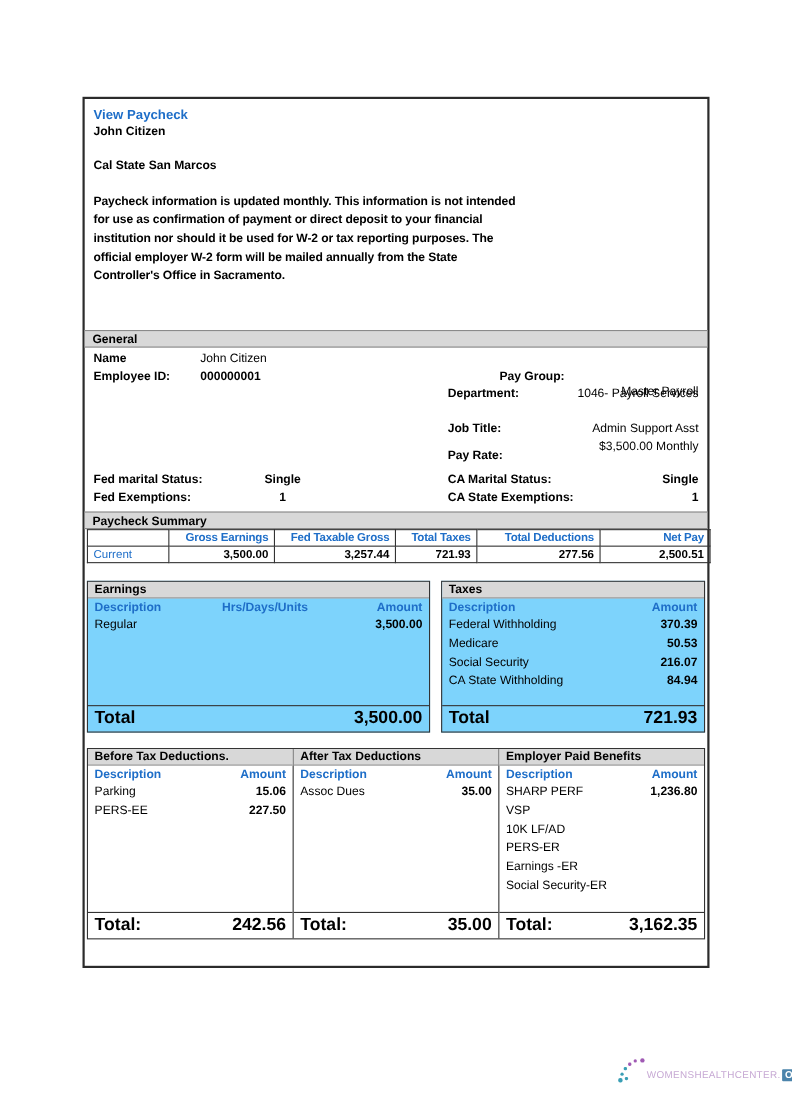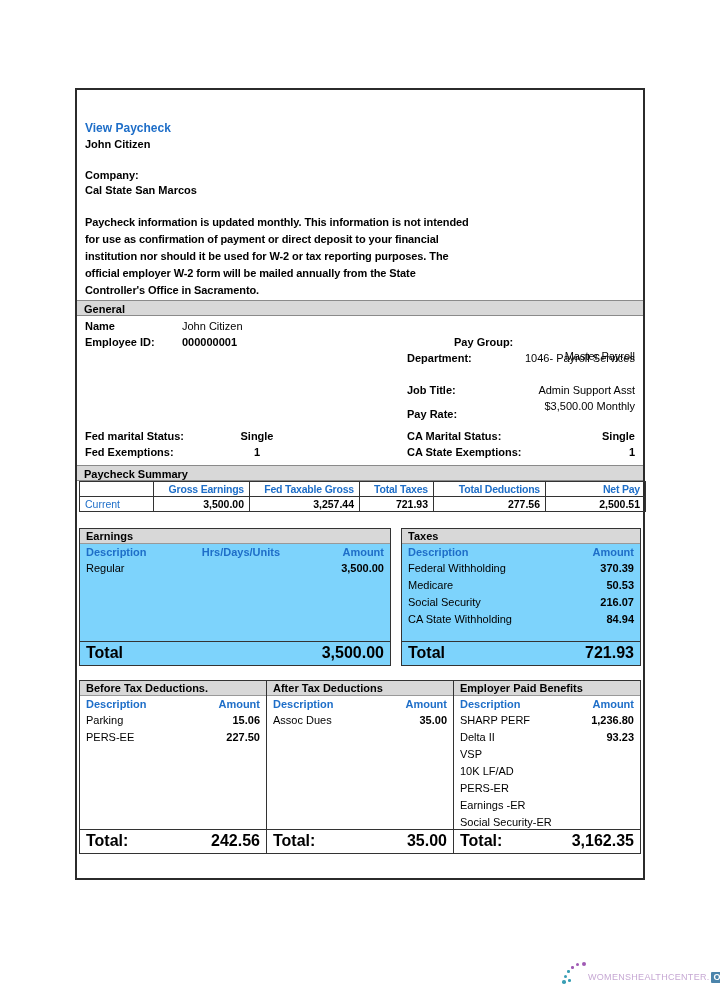--- a/index.html
+++ b/index.html
@@ -6,21 +6,21 @@
   body{
     width:720px;height:1000px;position:relative;background:#ffffff;
     font-family:"Liberation Sans",sans-serif;color:#000;overflow:hidden;
   }
   .sheet{
     position:absolute;left:75px;top:88px;width:570px;height:792px;
     border:2px solid #2b2b2b;box-sizing:border-box;background:#fff;
   }
   
   .intro{height:210px;box-sizing:border-box;padding:7px 8px 0 8px;}
-  .page-title{color:#1e6ec8;font-weight:bold;font-size:12px;margin-bottom:3px;margin-top:24px;}
+  .page-title{color:#1e6ec8;font-weight:bold;font-size:12px;margin-bottom:3px;}
   .emp-name{font-weight:bold;font-size:11px;}
   .sp18{height:18px;}
   .company-label,.company-name{font-weight:bold;font-size:11px;line-height:15px;}
   .disclaimer{font-weight:bold;font-size:11px;line-height:17px;white-space:pre-line;margin-top:16px;letter-spacing:-0.1px;}
   
   .bar{
     background:#d8d8d8;border-top:1px solid #8a8a8a;border-bottom:1px solid #8a8a8a;
     font-weight:bold;font-size:11px;height:16px;line-height:14px;box-sizing:border-box;
     padding:1px 0 0 7px;
   }
@@ -74,21 +74,20 @@
 </style>
 </head>
 <body>
 
 <div class="sheet">
 
   <div class="intro">
     <div class="page-title">View Paycheck</div>
     <div class="emp-name">John Citizen</div>
     <div class="sp18"></div>
-    <div class="company-label">Company:</div>
     <div class="company-name">Cal State San Marcos</div>
     <div class="disclaimer">Paycheck information is updated monthly. This information is not intended
 for use as confirmation of payment or direct deposit to your financial
 institution nor should it be used for W-2 or tax reporting purposes. The
 official employer W-2 form will be mailed annually from the State
 Controller's Office in Sacramento.</div>
   </div>
 
   <div class="bar">General</div>
   <div class="general-body">
@@ -242,24 +241,20 @@
       <div class="colhead">
         <span style="flex:1;">Description</span>
         <span>Amount</span>
       </div>
       <div class="rows">
         <div class="r">
           <span class="desc">SHARP PERF</span>
           <span class="amt">1,236.80</span>
         </div>
         <div class="r">
-          <span class="desc">Delta II</span>
-          <span class="amt">93.23</span>
-        </div>
-        <div class="r">
           <span class="desc">VSP</span>
           <span class="amt"></span>
         </div>
         <div class="r">
           <span class="desc">10K LF/AD</span>
           <span class="amt"></span>
         </div>
         <div class="r">
           <span class="desc">PERS-ER</span>
           <span class="amt"></span>

